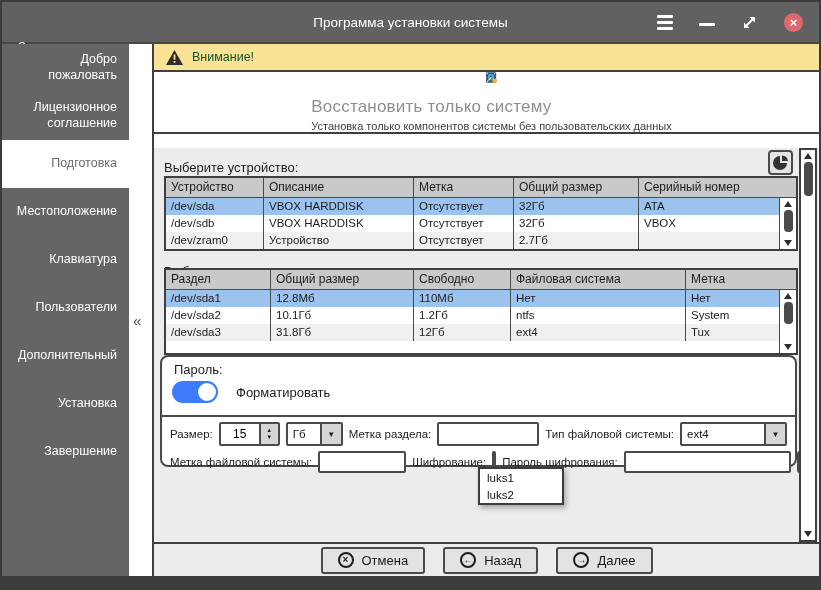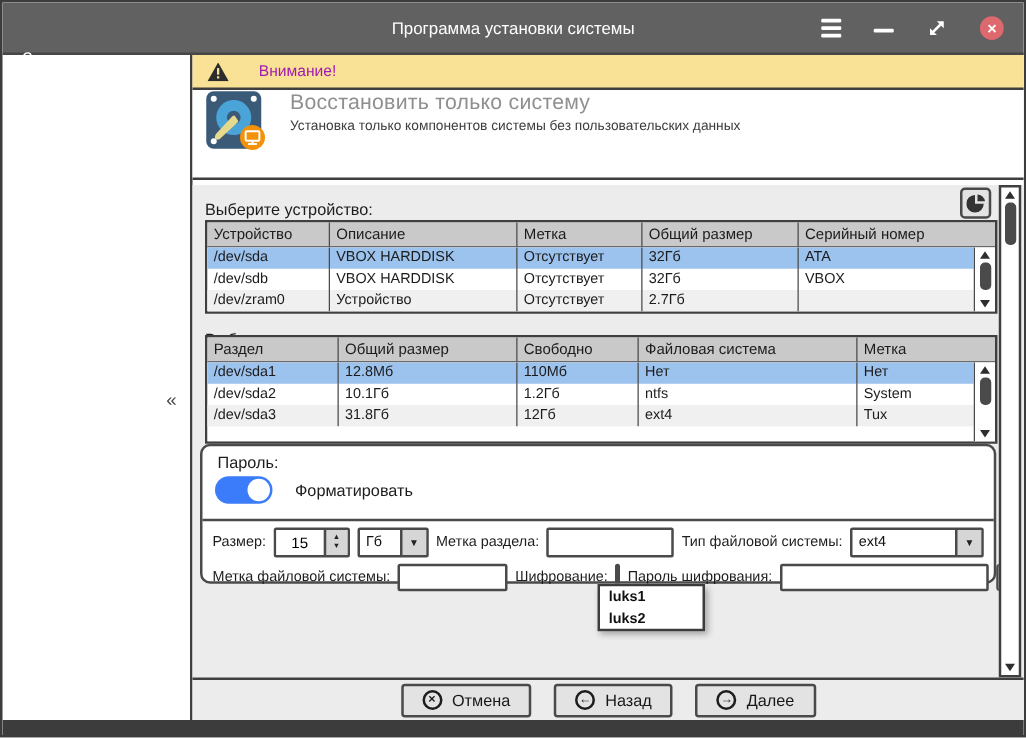--- a/index.html
+++ b/index.html
@@ -30,23 +30,23 @@
   .sidebar{position:absolute;left:0;top:42px;width:127px;bottom:12px;background:var(--sidebar);}
   .side-item{height:48px;display:flex;align-items:center;justify-content:flex-end;text-align:right;
     padding:0 12px 0 16px;color:#fff;font-size:12.5px;line-height:1.25;cursor:pointer;}
   .side-item.active{background:#fff;color:#6a6a6a;}
   .gutter{position:absolute;left:127px;top:42px;width:23px;bottom:12px;background:#fff;}
   .collapse{position:absolute;left:4px;top:268px;color:#4a4a4a;font-size:15px;cursor:pointer;}
 
   
   .content{position:absolute;left:150px;top:42px;right:0;bottom:12px;background:#fff;border-left:2px solid var(--border_dark);}
   .warnbar{height:28px;background:var(--warning_bg);border-bottom:2px solid var(--border_dark);
-    display:flex;align-items:center;gap:24px;padding-left:12px;font-size:12.5px;color:#a21caf;}
-  .page-header{height:72px;background:#fff;border-bottom:2px solid var(--border_dark);
-    display:flex;align-items:flex-start;gap:14px;padding-left:10px;}
+    display:flex;align-items:center;gap:9px;padding-left:12px;font-size:12.5px;color:#14532d;}
+  .page-header{height:62px;background:#fff;border-bottom:2px solid var(--border_dark);
+    display:flex;align-items:center;gap:14px;padding-left:10px;flex-direction:column;}
   .page-title{font-size:17px;color:#8f8f8f;letter-spacing:.2px;}
   .page-subtitle{font-size:11px;color:#3d3d3d;margin-top:3px;}
 
   .body{position:absolute;left:0;right:0;top:104px;bottom:34px;background:var(--panel);}
   .sec-label{position:absolute;left:10px;font-size:13px;color:#1d1d1d;}
   .pie-btn{position:absolute;right:26px;top:2px;width:25px;height:25px;background:#e3e3e3;
     border:2px solid #4a4a4a;border-radius:4px;display:flex;align-items:center;justify-content:center;cursor:pointer;}
 
   
   .tbl{position:absolute;left:10px;width:634px;border:2px solid var(--border_dark);background:#fff;}
@@ -91,21 +91,21 @@
   .combo .val{font-size:11.5px;color:#111;padding:0 5px;display:flex;align-items:center;flex:1;white-space:nowrap;}
   .combo .cbtn{width:21px;background:#d6d6d6;border-left:2px solid #4a4a4a;display:flex;align-items:center;
     justify-content:center;font-size:8px;color:#222;cursor:pointer;}
   .row2 .combo{height:22px;}
   .key-btn{width:28px;height:22px;background:#d9d9d9;border:2px solid #4a4a4a;border-radius:3px;
     display:flex;align-items:center;justify-content:center;cursor:pointer;}
 
   
   .popup{position:absolute;width:86px;background:#fff;border:2px solid #3c3c3c;
     box-shadow:2px 3px 5px rgba(0,0,0,.3);z-index:5;}
-  .popup .opt{font-size:11.5px;color:#111;padding:2px 7px;height:17px;line-height:14px;cursor:pointer;font-weight:bold;}
+  .popup .opt{font-size:11.5px;color:#111;padding:2px 7px;height:17px;line-height:14px;cursor:pointer;}
 
   
   .footer{position:absolute;left:0;right:0;bottom:0;height:34px;background:var(--panel);
     border-top:2px solid var(--border_dark);display:flex;align-items:center;justify-content:center;gap:18px;}
   .f-btn{display:flex;align-items:center;gap:8px;height:27px;padding:0 15px;background:#e3e3e3;
     border:2px solid #4a4a4a;border-radius:3px;font-size:13px;color:#171717;cursor:pointer;}
   .f-ico{width:16px;height:16px;border:2px solid #1d1d1d;border-radius:50%;display:flex;align-items:center;
     justify-content:center;font-size:10px;font-weight:bold;color:#1d1d1d;line-height:1;}
 
   .bottom-strip{position:absolute;left:0;right:0;bottom:0;height:12px;background:#3c3c3c;}
@@ -134,20 +134,31 @@
           <path d="M3 14 L3 8.5 L8.5 14 Z" fill="#fff"></path>
           <path d="M14 3 L14 8.5 L8.5 3 Z" fill="#fff"></path>
         </svg>
       </div>
       <div class="close-btn">
         <span>×</span>
       </div>
     </div>
   </div>
 
+  <div class="sidebar">
+    <div class="side-item">Добро пожаловать</div>
+    <div class="side-item">Лицензионное соглашение</div>
+    <div class="side-item active">Подготовка</div>
+    <div class="side-item">Местоположение</div>
+    <div class="side-item">Клавиатура</div>
+    <div class="side-item">Пользователи</div>
+    <div class="side-item">Дополнительный</div>
+    <div class="side-item">Установка</div>
+    <div class="side-item">Завершение</div>
+  </div>
   <div class="gutter">
     <span class="collapse">«</span>
   </div>
 
   <div class="content">
 
     <div class="warnbar">
       <svg width="17" height="15" viewBox="0 0 17 15">
         <path d="M8.5 0 L17 15 H0 Z" fill="#2c2c2c"></path>
         <rect x="7.6" y="4.5" width="1.8" height="5.2" fill="#f9e195"></rect>

